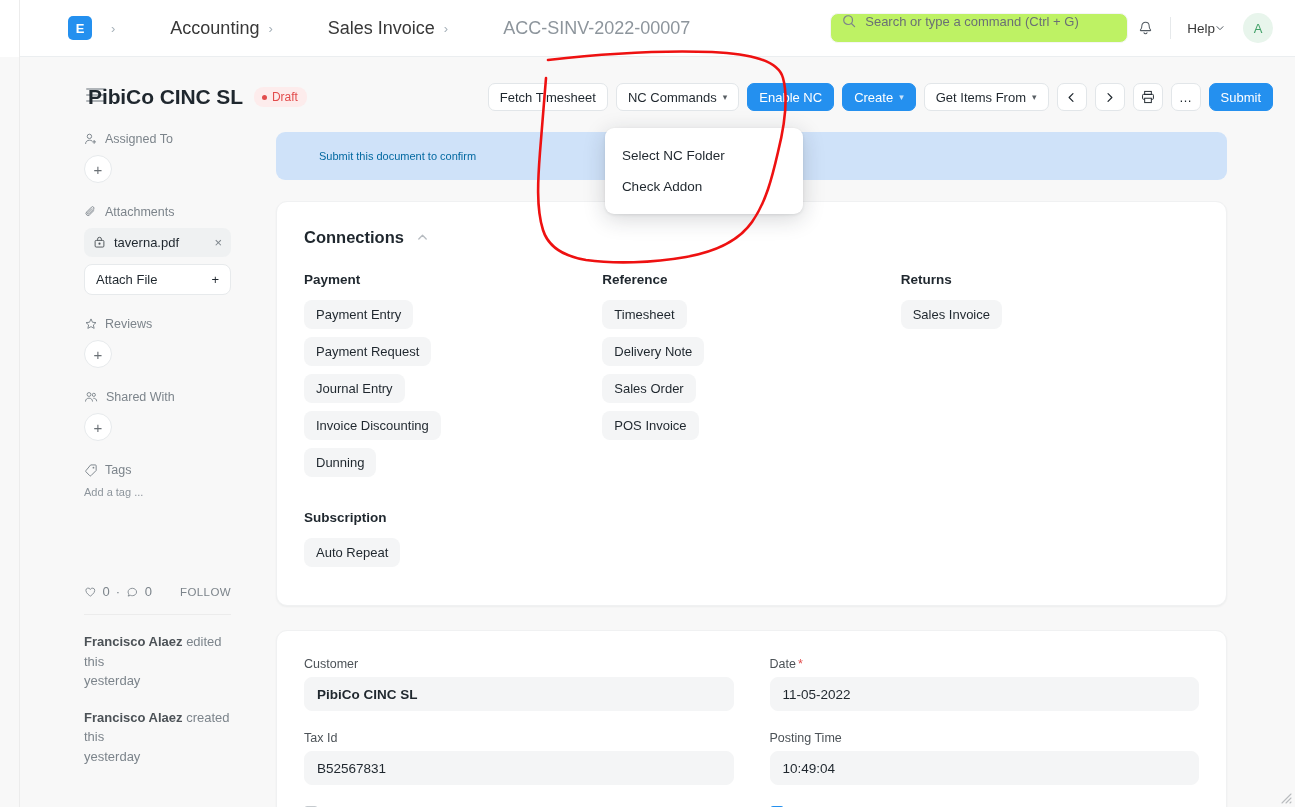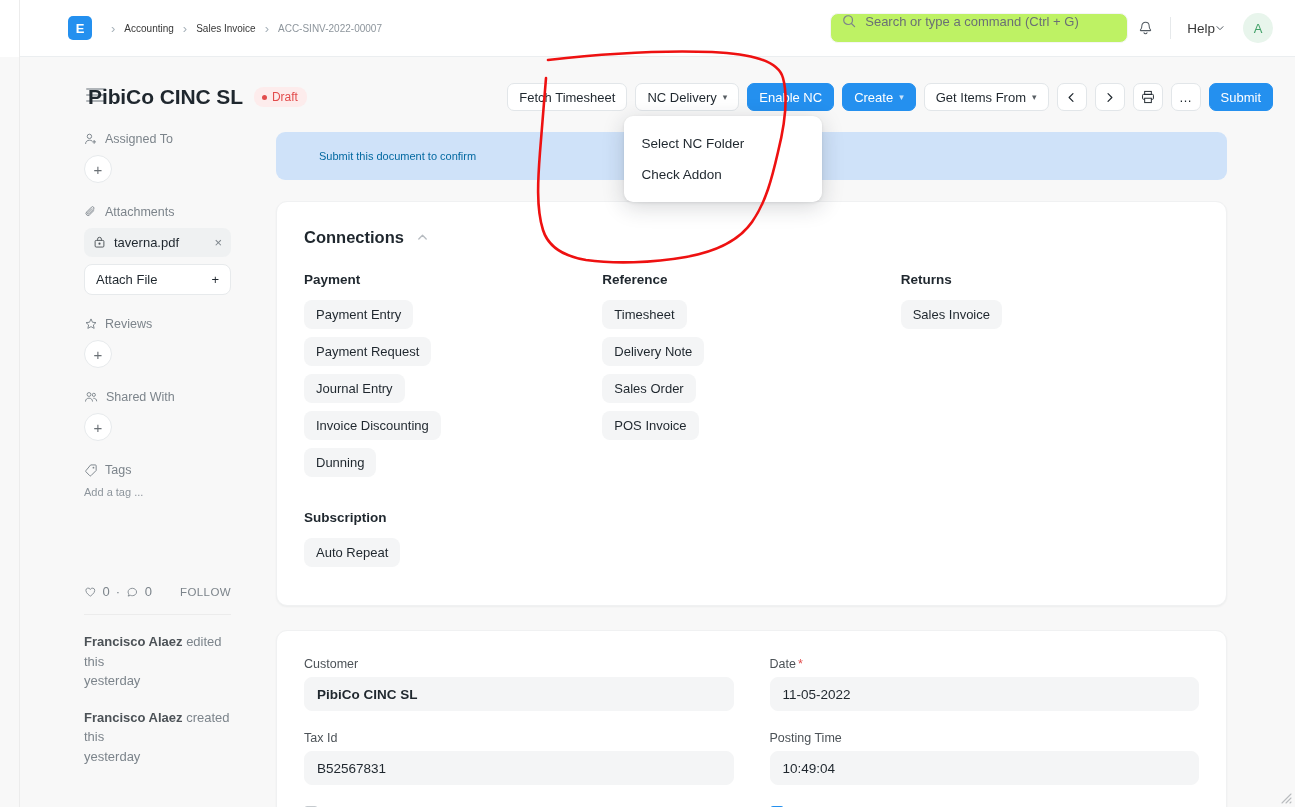--- a/index.html
+++ b/index.html
@@ -32,21 +32,21 @@
   .brand-logo {
     width: 24px; height: 24px; border-radius: 5px;
     background: #2490ef; color: #fff;
     display: flex; align-items: center; justify-content: center;
     font-size: 13px; font-weight: bold; line-height: 1;
     flex: 0 0 auto;
   }
   .crumbs { display: flex; align-items: center; margin-left: 10px; }
   .crumb-sep { color: #a6b1b9; font-size: 13px; margin: 0 9px; }
   .crumb {
-    font-size: 10px; color: #383838; text-decoration: none; white-space: nowrap;
+    font-size: 18px; color: #383838; text-decoration: none; white-space: nowrap; margin-left: 46px;
   }
   .crumb.current { color: #8d959c; }
   .nav-right { margin-left: auto; display: flex; align-items: center; gap: 0; }
   .searchbox {
     width: 298px; height: 30px; background: #bef264; border: 1px solid #f4f5f6;
     border-radius: 8px; display: flex; align-items: flex-start; padding: 0 11px; gap: 9px;
   }
   .searchbox .ph { font-size: 13px; color: #6a7075; }
   .icon-btn {
     width: 34px; height: 32px; display: flex; align-items: center; justify-content: center;
@@ -84,21 +84,21 @@
     display: inline-flex; align-items: center; gap: 6px; white-space: nowrap;
     font-family: "Liberation Sans", sans-serif;
   }
   .btn.primary { background: #2490ef; border-color: #2490ef; color: #ffffff; }
   .btn.square { width: 30px; padding: 0; justify-content: center; }
   .caret-updown { font-size: 9px; line-height: 1; opacity: .75; }
 
   
   .dropdown-wrap { position: relative; }
   .dropdown-menu {
-    position: absolute; top: 33px; left: -11px; width: 198px;
+    position: absolute; top: 45px; left: -11px; width: 198px;
     background: #fff; border-radius: 9px; padding: 12px 0;
     box-shadow: 0 5px 22px rgba(26,35,44,.18), 0 1px 3px rgba(26,35,44,.10);
     z-index: 40;
   }
   .dropdown-item {
     padding: 8px 17px; font-size: 13.5px; color: #1f272e; cursor: pointer; white-space: nowrap;
   }
 
   
   .sidebar {
@@ -247,21 +247,21 @@
     <div class="status-pill">
       <span class="status-dot"></span>
       <span>Draft</span>
     </div>
 
     <div class="toolbar">
       <button class="btn">Fetch Timesheet</button>
 
       <div class="dropdown-wrap">
         <button class="btn">
-          <span>NC Delivery</span>
+          <span>NC Commands</span>
           <span class="caret-updown">▾</span>
         </button>
         <div class="dropdown-menu">
           <div class="dropdown-item">Select NC Folder</div>
           <div class="dropdown-item">Check Addon</div>
         </div>
       </div>
 
       <button class="btn primary">Enable NC</button>
 

